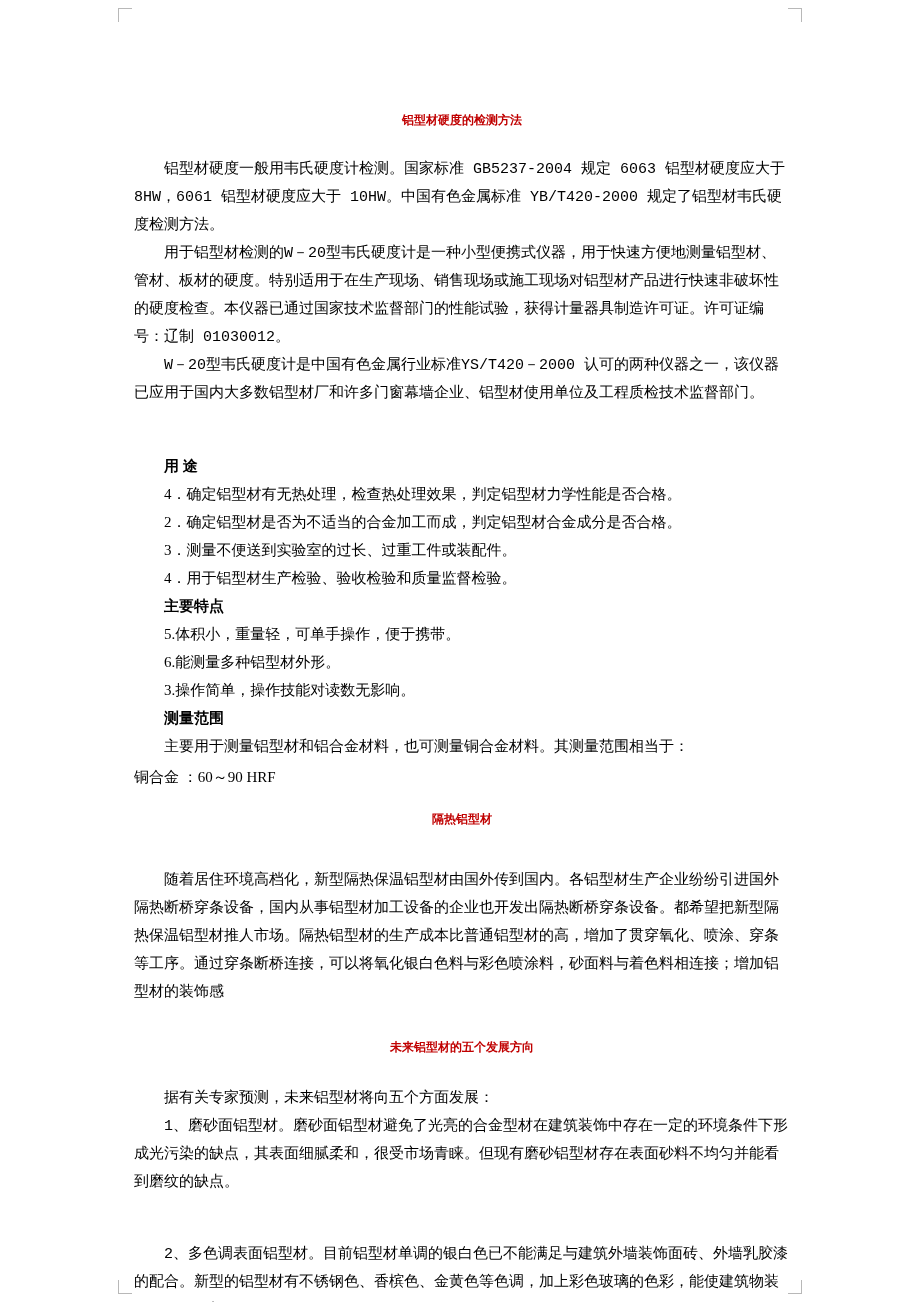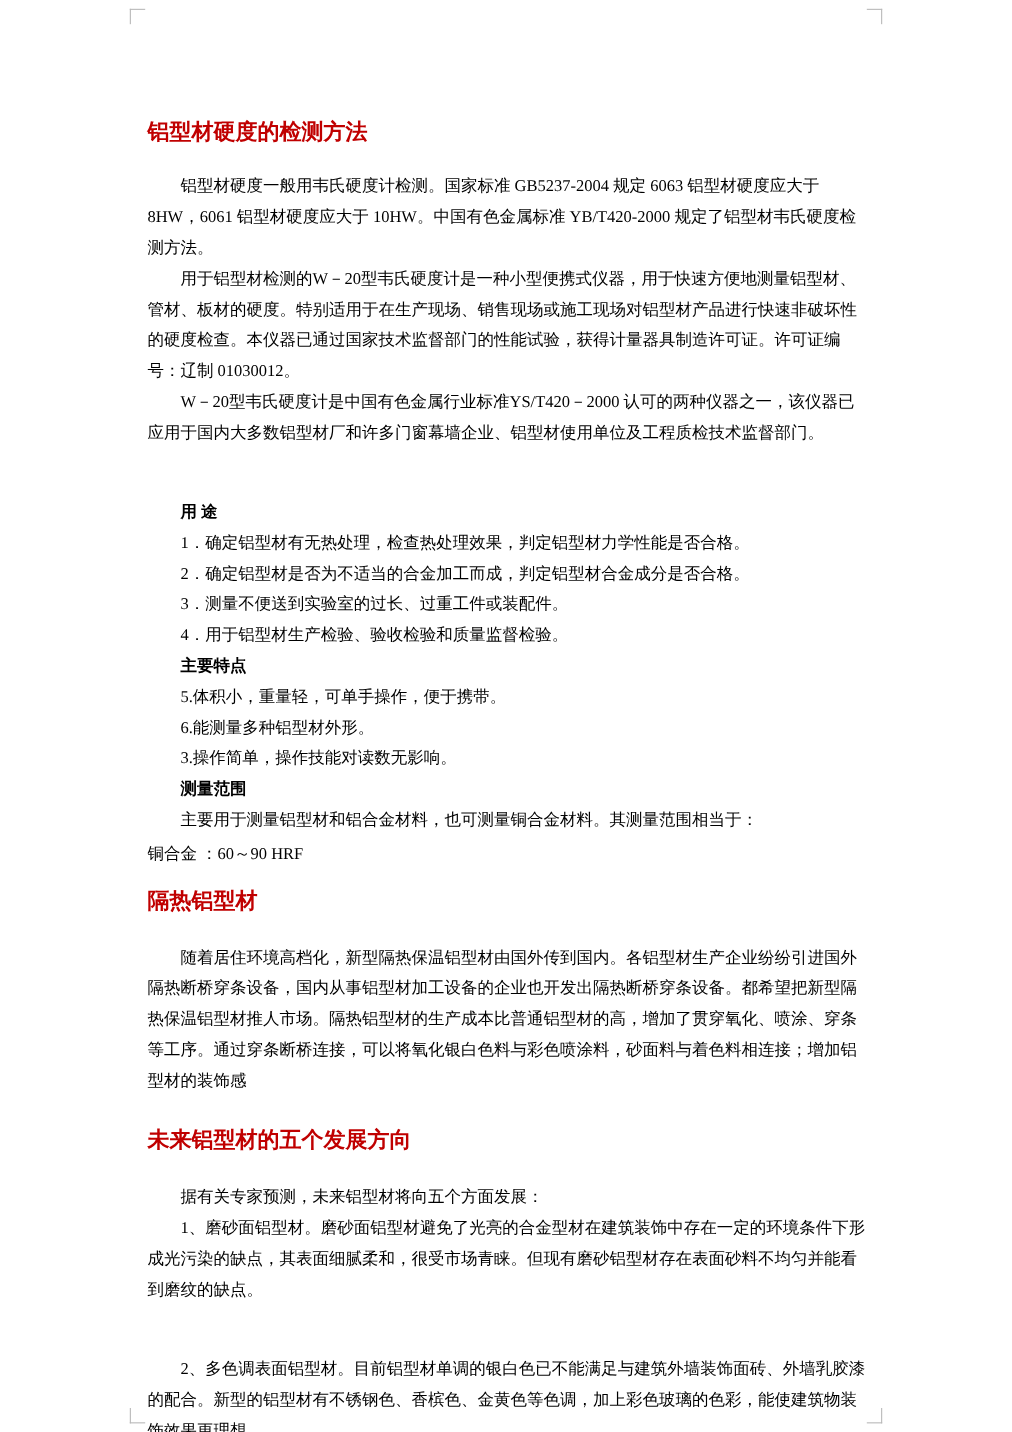--- a/index.html
+++ b/index.html
@@ -17,33 +17,33 @@
     position: absolute;
     left: 134px;
     top: 108px;
     width: 656px;
     font-size: 15px;
     line-height: 28px;
   }
   .red-heading {
     color: #c00000;
     font-weight: bold;
-    font-size: 20px;
-    text-align: left;
+    font-size: 12px;
+    text-align: center;
     margin: 0 0 24px 0;
     line-height: 24px;
   }
   .red-heading.mid {
-    margin: 16px 0 26px 0;
+    margin: 16px 0 36px 0;
   }
   .red-heading.mid2 {
     margin: 28px 0 26px 0;
   }
   p { margin: 0; }
-  .para { text-indent: 2em; }
+  .para { text-indent: 2em; font-family: Liberation Mono, monospace; }
   .subhead { font-weight: bold; text-indent: 2em; }
   .subhead.first { margin-top: 44px; }
   .item { text-indent: 2em; }
   .gap-below { margin-bottom: 44px; }
   .range-line { text-indent: 0; margin-top: 3px; }
   
   .crop {
     position: absolute;
     width: 14px;
     height: 14px;
@@ -65,21 +65,21 @@
 
   <div class="content">
 
     <p class="red-heading">铝型材硬度的检测方法</p>
 
     <p class="para">铝型材硬度一般用韦氏硬度计检测。国家标准 GB5237-2004 规定 6063 铝型材硬度应大于 8HW，6061 铝型材硬度应大于 10HW。中国有色金属标准 YB/T420-2000 规定了铝型材韦氏硬度检测方法。</p>
     <p class="para">用于铝型材检测的W－20型韦氏硬度计是一种小型便携式仪器，用于快速方便地测量铝型材、管材、板材的硬度。特别适用于在生产现场、销售现场或施工现场对铝型材产品进行快速非破坏性的硬度检查。本仪器已通过国家技术监督部门的性能试验，获得计量器具制造许可证。许可证编号：辽制 01030012。</p>
     <p class="para">W－20型韦氏硬度计是中国有色金属行业标准YS/T420－2000 认可的两种仪器之一，该仪器已应用于国内大多数铝型材厂和许多门窗幕墙企业、铝型材使用单位及工程质检技术监督部门。</p>
 
     <p class="subhead first">用 途</p>
-    <p class="item">1．确定铝型材有无热处理，检查热处理效果，判定铝型材力学性能是否合格。</p>
+    <p class="item">4．确定铝型材有无热处理，检查热处理效果，判定铝型材力学性能是否合格。</p>
     <p class="item">2．确定铝型材是否为不适当的合金加工而成，判定铝型材合金成分是否合格。</p>
     <p class="item">3．测量不便送到实验室的过长、过重工件或装配件。</p>
     <p class="item">4．用于铝型材生产检验、验收检验和质量监督检验。</p>
 
     <p class="subhead">主要特点</p>
     <p class="item">5.体积小，重量轻，可单手操作，便于携带。</p>
     <p class="item">6.能测量多种铝型材外形。</p>
     <p class="item">3.操作简单，操作技能对读数无影响。</p>
 
     <p class="subhead">测量范围</p>

